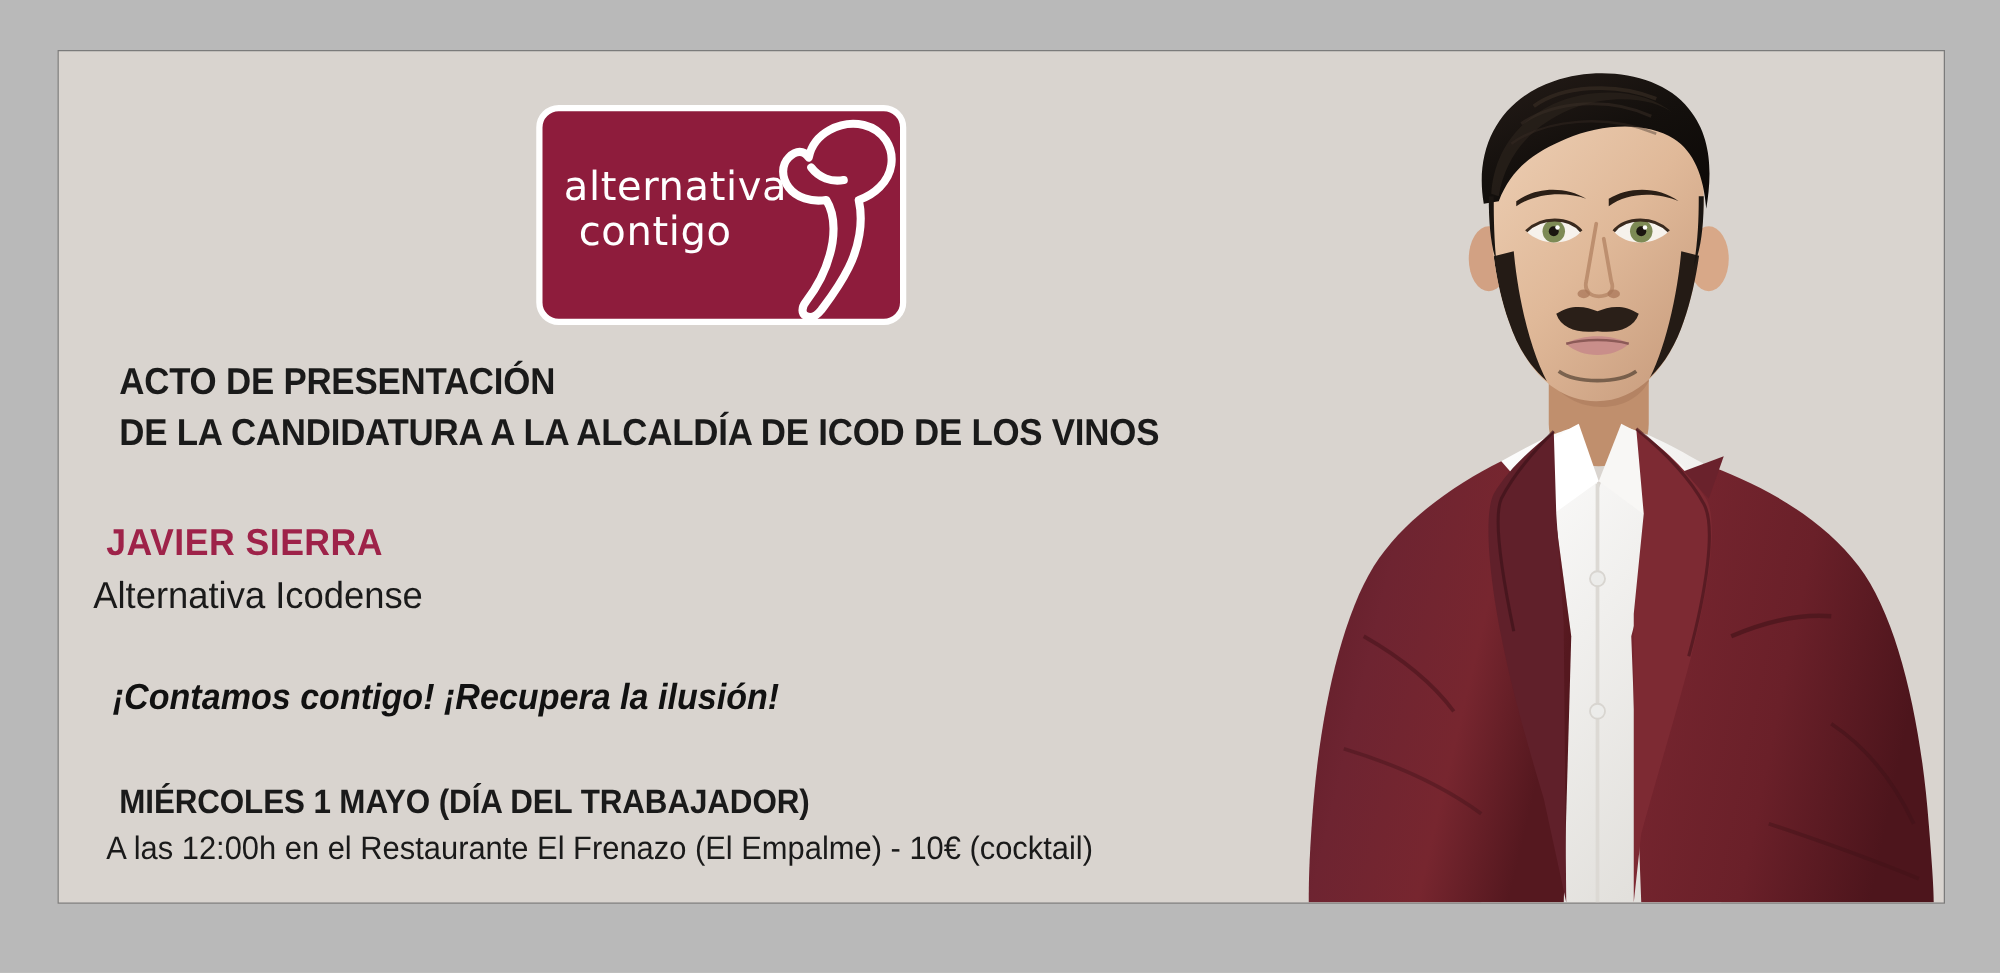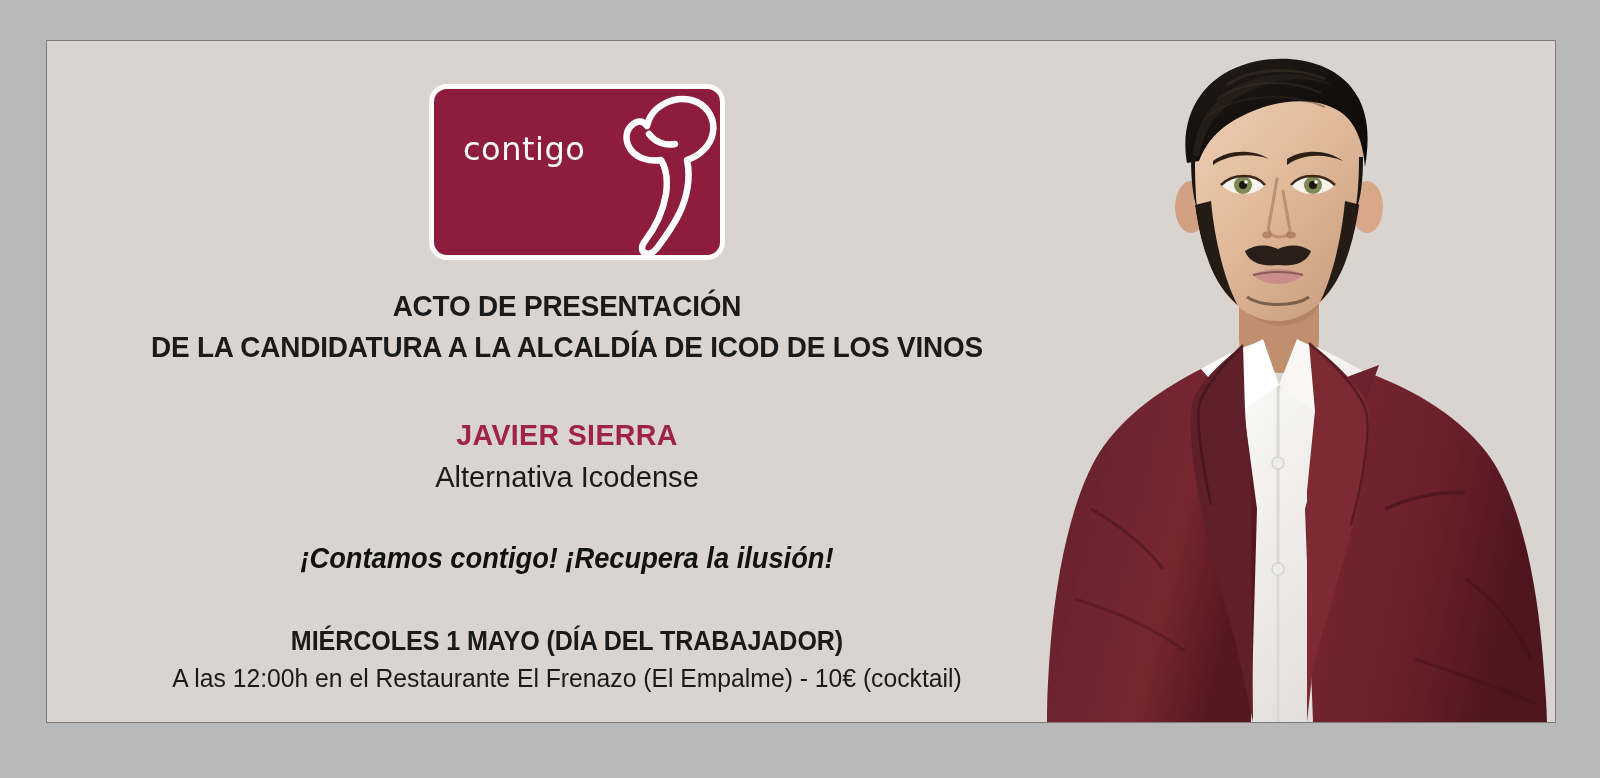--- a/index.html
+++ b/index.html
@@ -68,24 +68,24 @@
     font-weight: 400;
     letter-spacing: 0.5px;
     line-height: 1.12;
   }
   .logo-line1 { font-size: 32px; }
   .logo-line2 { font-size: 32px; padding-left: 12px; }
 
   
   #text-block {
     position: absolute;
-    left: 0;
+    left: 12px;
     top: 244px;
     width: 1040px;
-    text-align: center;
+    text-align: left;
     color: #1a1a1a;
   }
   .headline {
     font-family: "Liberation Sans Narrow", "Liberation Sans", sans-serif;
     font-weight: bold;
     font-size: 30px;
     line-height: 1.38;
     letter-spacing: -0.2px;
     transform: scaleX(0.93);
     white-space: nowrap;
@@ -171,20 +171,21 @@
                    C 68 142, 76 126, 79 108
                    C 81 94, 79 82, 74 74
                    C 62 76, 50 72, 44 64
                    C 38 56, 38 46, 44 40
                    C 50 34, 56 34, 60 40 Z"></path>
           <path d="M62 48 C 68 56, 78 60, 88 58"></path>
         </g>
       </svg>
 
       <div id="logo-words">
+        <div class="logo-line1">alternativa</div>
         <div class="logo-line2">contigo</div>
       </div>
     </div>
 
     <div id="text-block">
 
       <div class="headline">ACTO DE PRESENTACIÓN</div>
       <div class="headline" id="headline-2">DE LA CANDIDATURA A LA ALCALDÍA DE ICOD DE LOS VINOS</div>
 
       <div id="candidate-name">JAVIER SIERRA</div>

